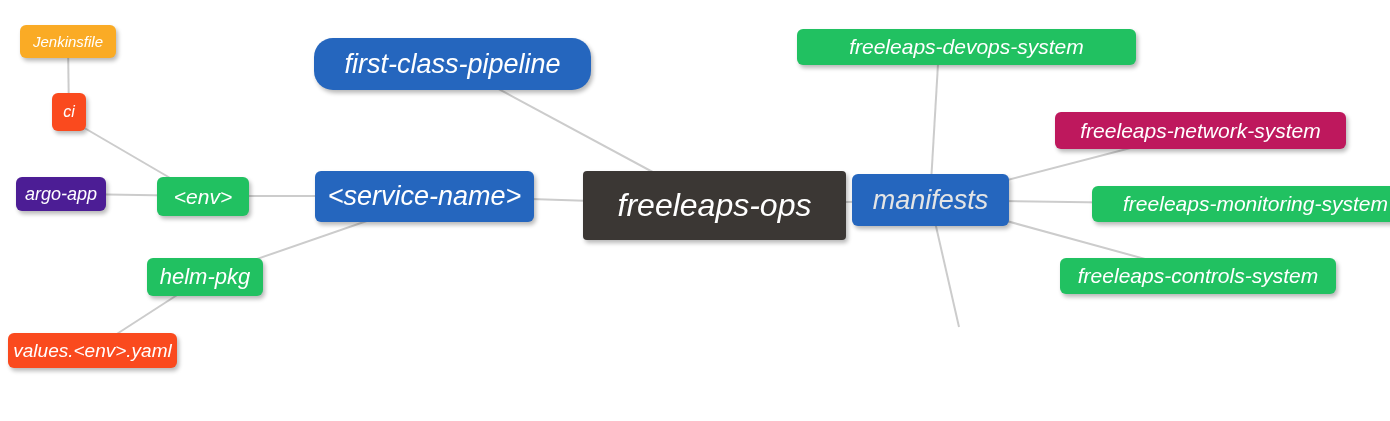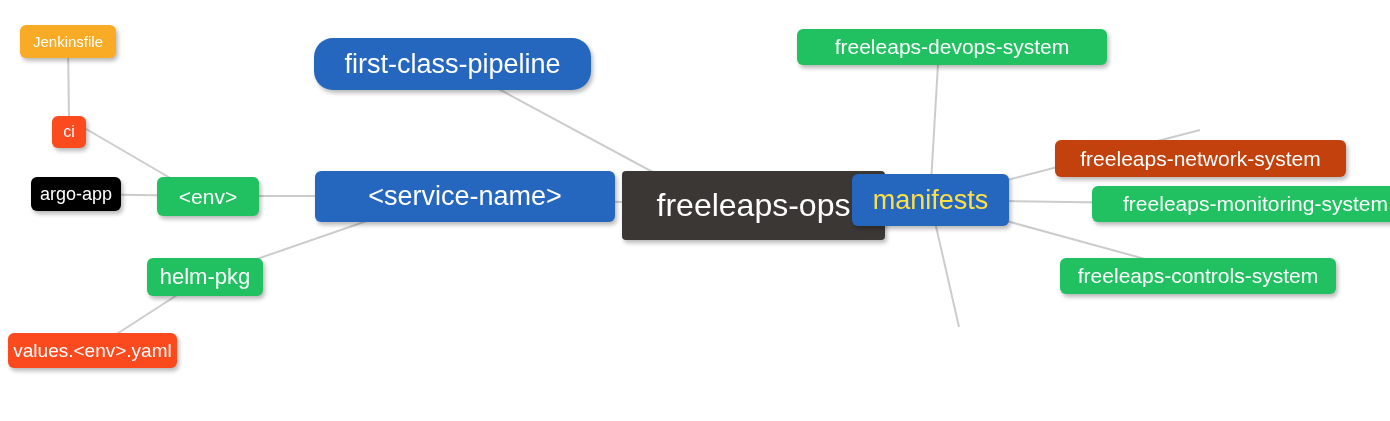--- a/index.html
+++ b/index.html
@@ -32,22 +32,23 @@
     display: flex;
     align-items: center;
     justify-content: center;
     box-sizing: border-box;
     color: #ffffff;
     white-space: nowrap;
     border-radius: 6px;
     box-shadow: 2px 3px 4px rgba(0,0,0,0.28);
     cursor: default;
     padding: 16px 8px;
+    font-style: italic;
   }
-  .node.root { border-radius: 4px; margin-left: 39px; }
+  .node.root { border-radius: 4px; }
 </style>
 </head>
 <body>
 
 <div class="canvas">
 
   <svg class="edges" width="1390" height="421" viewBox="0 0 1390 421">
     <line x1="68" y1="42" x2="69" y2="119" style="stroke: rgb(204, 204, 204);"></line>
     <line x1="69" y1="119" x2="201" y2="196" style="stroke: rgb(204, 204, 204);"></line>
     <line x1="76" y1="194" x2="201" y2="196" style="stroke: rgb(204, 204, 204);"></line>
@@ -59,40 +60,40 @@
     <line x1="714" y1="205" x2="930" y2="200" style="stroke: rgb(204, 204, 204);"></line>
     <line x1="930" y1="200" x2="939" y2="47" style="stroke: rgb(204, 204, 204);"></line>
     <line x1="930" y1="200" x2="1200" y2="130" style="stroke: rgb(204, 204, 204);"></line>
     <line x1="930" y1="200" x2="1211" y2="204" style="stroke: rgb(204, 204, 204);"></line>
     <line x1="930" y1="200" x2="1207" y2="276" style="stroke: rgb(204, 204, 204);"></line>
     <line x1="930" y1="200" x2="959" y2="327" style="stroke: rgb(204, 204, 204);"></line>
   </svg>
 
   <div class="node" style="left: 20px; top: 25px; width: 96px; height: 33px; font-size: 15px; background-color: rgb(250, 171, 37); color: rgb(255, 255, 255);">Jenkinsfile</div>
 
-  <div class="node" style="left: 52px; top: 116px; width: 34px; height: 32px; font-size: 16px; background-color: rgb(250, 74, 30); color: rgb(255, 255, 255);">ci</div>
+  <div class="node" style="left: 52px; top: 93px; width: 34px; height: 38px; font-size: 16px; background-color: rgb(250, 74, 30); color: rgb(255, 255, 255);">ci</div>
 
-  <div class="node" style="left: 31px; top: 177px; width: 90px; height: 34px; font-size: 18px; background-color: #000000; color: rgb(255, 255, 255);">argo-app</div>
+  <div class="node" style="left: 16px; top: 177px; width: 90px; height: 34px; font-size: 18px; background-color: #4c1d95; color: rgb(255, 255, 255);">argo-app</div>
 
-  <div class="node" style="left: 157px; top: 177px; width: 102px; height: 39px; font-size: 21px; background-color: rgb(33, 193, 97); color: rgb(255, 255, 255);">&lt;env&gt;</div>
+  <div class="node" style="left: 157px; top: 177px; width: 92px; height: 39px; font-size: 21px; background-color: rgb(33, 193, 97); color: rgb(255, 255, 255);">&lt;env&gt;</div>
 
   <div class="node" style="left: 8px; top: 333px; width: 169px; height: 35px; font-size: 19px; background-color: rgb(250, 74, 30); color: rgb(255, 255, 255);">values.&lt;env&gt;.yaml</div>
 
   <div class="node" style="left: 147px; top: 258px; width: 116px; height: 38px; font-size: 22px; background-color: rgb(33, 193, 97); color: rgb(255, 255, 255);">helm-pkg</div>
 
   <div class="node" style="left: 314px; top: 38px; width: 277px; height: 52px; font-size: 27px; background-color: rgb(37, 102, 190); color: rgb(255, 255, 255); border-radius: 19px;">first-class-pipeline</div>
 
-  <div class="node" style="left: 315px; top: 171px; width: 300px; height: 51px; font-size: 27px; background-color: rgb(37, 102, 190); color: rgb(255, 255, 255);">&lt;service-name&gt;</div>
+  <div class="node" style="left: 315px; top: 171px; width: 219px; height: 51px; font-size: 27px; background-color: rgb(37, 102, 190); color: rgb(255, 255, 255);">&lt;service-name&gt;</div>
 
   <div class="node root" style="left: 583px; top: 171px; width: 263px; height: 69px; font-size: 32px; background-color: rgb(59, 55, 52); color: rgb(255, 255, 255);">freeleaps-ops</div>
 
-  <div class="node" style="left: 852px; top: 174px; width: 157px; height: 52px; font-size: 27px; background-color: rgb(37, 102, 190); color: #fde047;">manifests</div>
+  <div class="node" style="left: 852px; top: 174px; width: 157px; height: 52px; font-size: 27px; background-color: rgb(37, 102, 190); color: #e5e5e5;">manifests</div>
 
-  <div class="node" style="left: 797px; top: 29px; width: 310px; height: 36px; font-size: 21px; background-color: rgb(33, 193, 97); color: rgb(255, 255, 255);">freeleaps-devops-system</div>
+  <div class="node" style="left: 797px; top: 29px; width: 339px; height: 36px; font-size: 21px; background-color: rgb(33, 193, 97); color: rgb(255, 255, 255);">freeleaps-devops-system</div>
 
-  <div class="node" style="left: 1055px; top: 112px; width: 291px; height: 37px; font-size: 21px; background-color: #c2410c; color: rgb(255, 255, 255); margin-top: 28px;">freeleaps-network-system</div>
+  <div class="node" style="left: 1055px; top: 112px; width: 291px; height: 37px; font-size: 21px; background-color: #be185d; color: rgb(255, 255, 255);">freeleaps-network-system</div>
 
   <div class="node" style="left: 1092px; top: 186px; width: 327px; height: 36px; font-size: 21px; background-color: rgb(33, 193, 97); color: rgb(255, 255, 255);">freeleaps-monitoring-system</div>
 
   <div class="node" style="left: 1060px; top: 258px; width: 276px; height: 36px; font-size: 21px; background-color: rgb(33, 193, 97); color: rgb(255, 255, 255);">freeleaps-controls-system</div>
 
 
 </div>
 
 </body></html>

